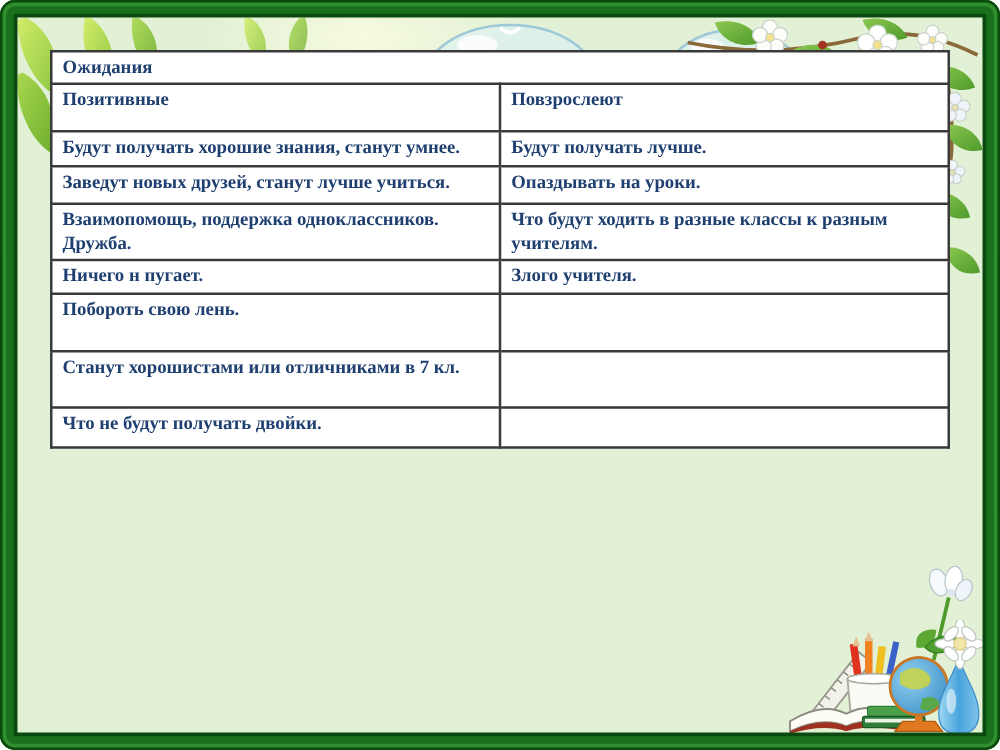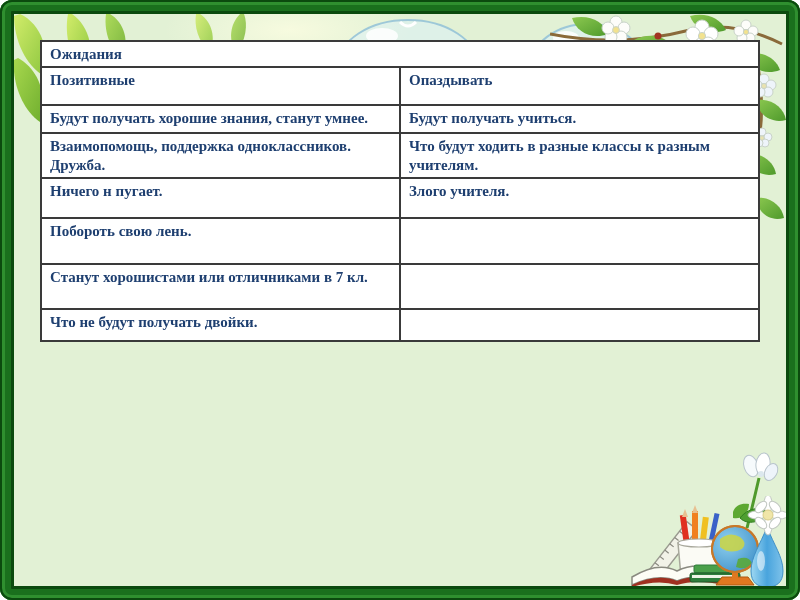--- a/index.html
+++ b/index.html
@@ -209,31 +209,35 @@
     <colgroup>
         <col style="width:50%">
         <col style="width:50%">
       </colgroup>
     <tbody>
       <tr style="height:26px">
         <td colspan="2" class="title-cell">Ожидания</td>
       </tr>
       <tr style="height:38px">
         <td class="head-cell">Позитивные</td>
-        <td class="head-cell">Опаздывать</td>
+        <td class="head-cell">Повзрослеют</td>
       </tr>
       <tr style="height:28px">
         <td>Будут получать хорошие знания, станут умнее.</td>
-        <td>Будут получать учиться.</td>
+        <td>Будут получать лучше.</td>
+      </tr>
+      <tr style="height:30px">
+        <td>Заведут новых друзей, станут лучше учиться.</td>
+        <td>Опаздывать на уроки.</td>
       </tr>
       <tr style="height:40px">
         <td>Взаимопомощь, поддержка одноклассников. Дружба.</td>
         <td>Что будут ходить в разные классы  к разным учителям.</td>
       </tr>
-      <tr style="height:40px">
+      <tr style="height:27px">
         <td>Ничего н пугает.</td>
         <td>Злого учителя.</td>
       </tr>
       <tr style="height:46px">
         <td>Побороть свою лень.</td>
         <td></td>
       </tr>
       <tr style="height:45px">
         <td>Станут хорошистами или отличниками в 7 кл.</td>
         <td></td>

